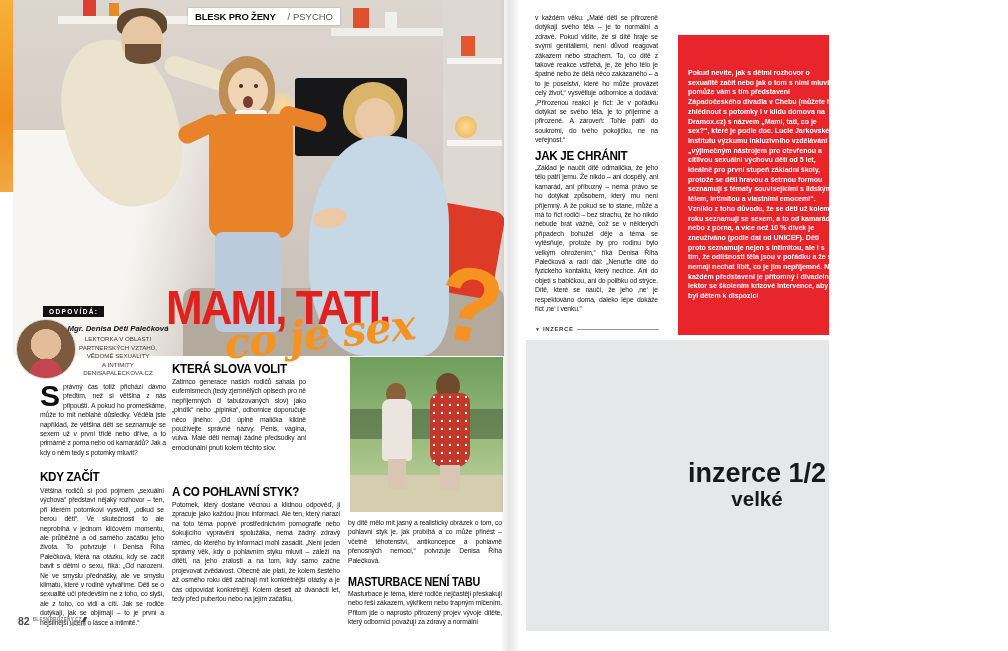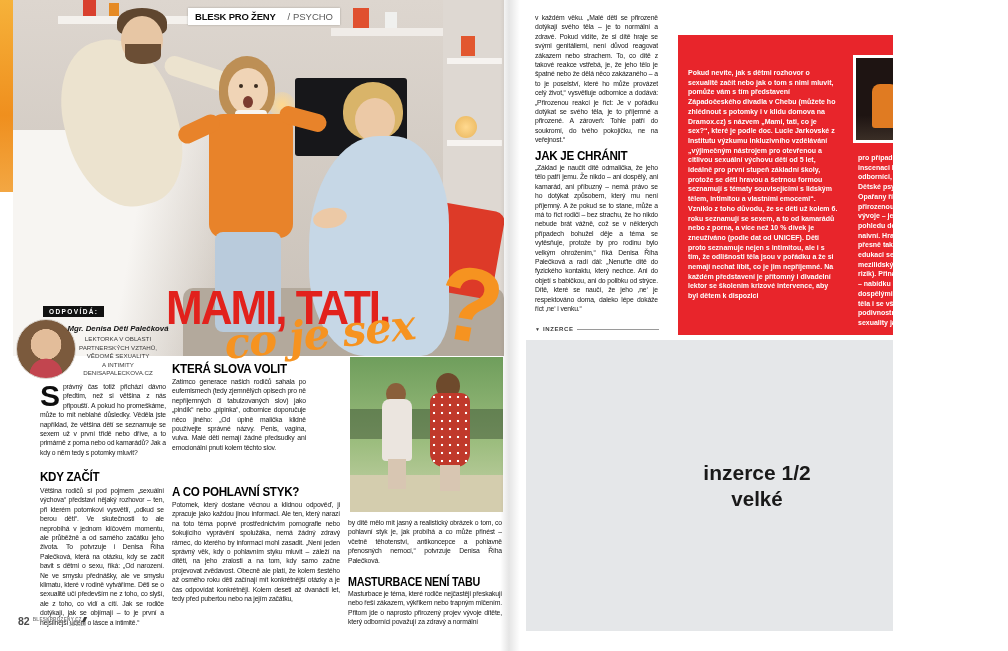--- a/index.html
+++ b/index.html
@@ -1,16 +1,16 @@
 <!DOCTYPE html>
 <html><head>
 <meta charset="utf-8">
 <style>
   html,body{margin:0;padding:0;background:#fff;}
-  #spread{position:relative;width:893px;height:651px;background:#fff;overflow:hidden;
+  #spread{position:relative;width:829px;height:651px;background:#fff;overflow:hidden;
           font-family:"Liberation Sans",sans-serif;}
   .abs{position:absolute;}
   .body{font-size:6.8px;line-height:9.4px;letter-spacing:-0.15px;text-align:justify;
         color:#161616;overflow:hidden;}
   .sechead{font-size:12.5px;font-weight:700;color:#000;letter-spacing:-0.3px;
            transform:scaleX(0.93);transform-origin:0 50%;white-space:nowrap;}
   .redbody{font-size:7px;line-height:9.7px;font-weight:700;color:#fff;overflow:hidden;text-align:left;}
   .shape{position:absolute;}
 </style>
 </head>
@@ -140,21 +140,21 @@
       <div class="shape" style="left:16px;top:26px;width:26px;height:44px;background:#e07b22;border-radius:8px 8px 3px 3px;"></div>
       <div class="shape" style="left:50px;top:18px;width:22px;height:52px;background:#ddd6cc;border-radius:8px 8px 3px 3px;"></div>
       <div class="shape" style="left:78px;top:24px;width:20px;height:46px;background:#b8322c;border-radius:8px 8px 3px 3px;"></div>
       <div class="shape" style="left:102px;top:40px;width:24px;height:30px;background:#9aa3a8;border-radius:6px;"></div>
     </div>
   </div>
 
   <div class="abs" style="left:996px;top:142px;height:150px;writing-mode:vertical-rl;transform:rotate(180deg);font-size:5.5px;color:#8a8a8a;">Připravila: ml, foto: iStock.com</div>
 
   <div class="abs" style="left:526px;top:340px;width:462px;height:291px;background:#e5e7e9;display:flex;flex-direction:column;align-items:center;justify-content:center;">
-    <div style="font-size:21px;font-weight:700;color:#191919;line-height:26px;">inzerce 1/2</div>
+    <div style="font-size:27px;font-weight:700;color:#191919;line-height:26px;">inzerce 1/2</div>
     <div style="font-size:20.5px;font-weight:700;color:#191919;line-height:26px;">velké</div>
   </div>
 
   <div class="abs" style="left:872px;top:616px;width:118px;display:flex;justify-content:flex-end;align-items:flex-end;gap:3px;">
     <span style="display:inline-flex;flex-direction:column;align-items:flex-end;">
       <span style="display:inline-flex;align-items:center;gap:1px;">
         <span style="width:3px;height:5px;background:#3a3a3a;transform:skewX(-25deg);display:inline-block;"></span>
         <span style="font-size:4.6px;font-weight:700;color:#7e7e7e;letter-spacing:.3px;">BLESKPROZENY.CZ</span>
       </span>
       <span style="font-size:4.6px;color:#9a9a9a;">25/2023</span>

